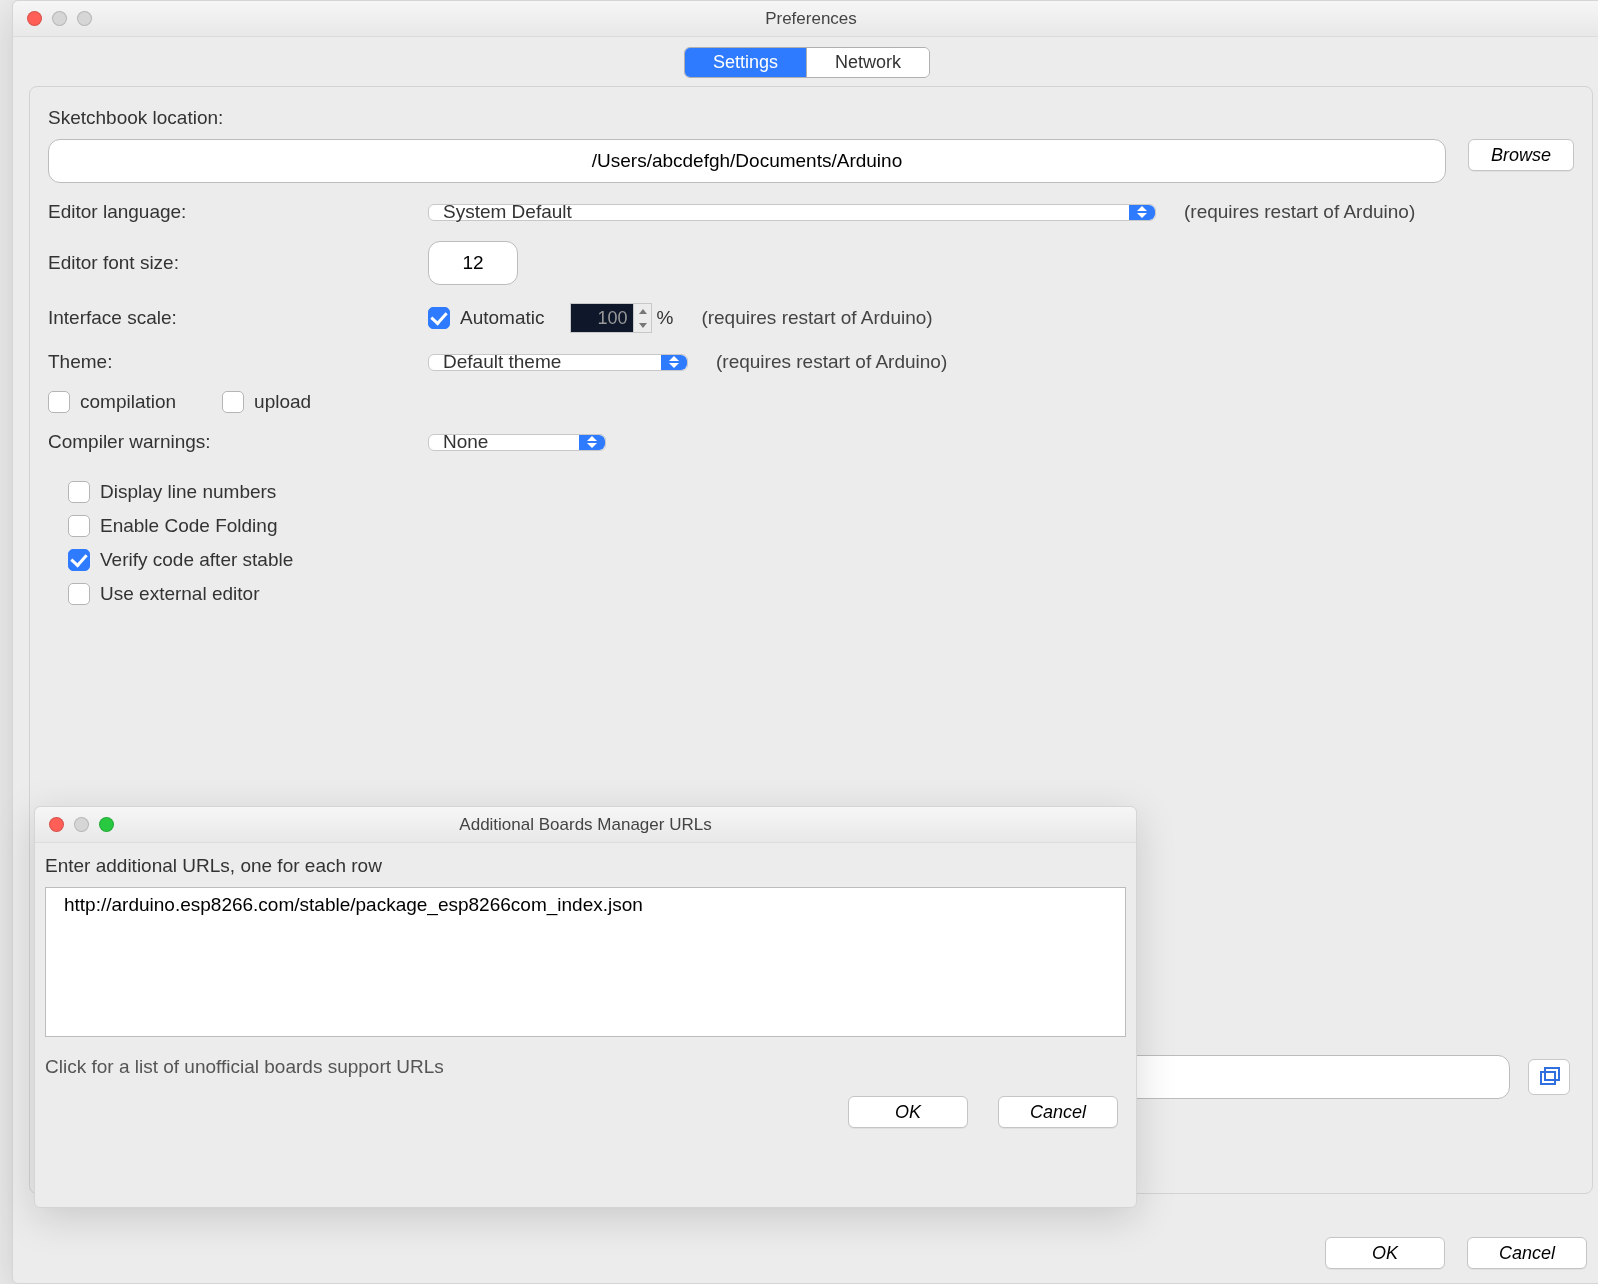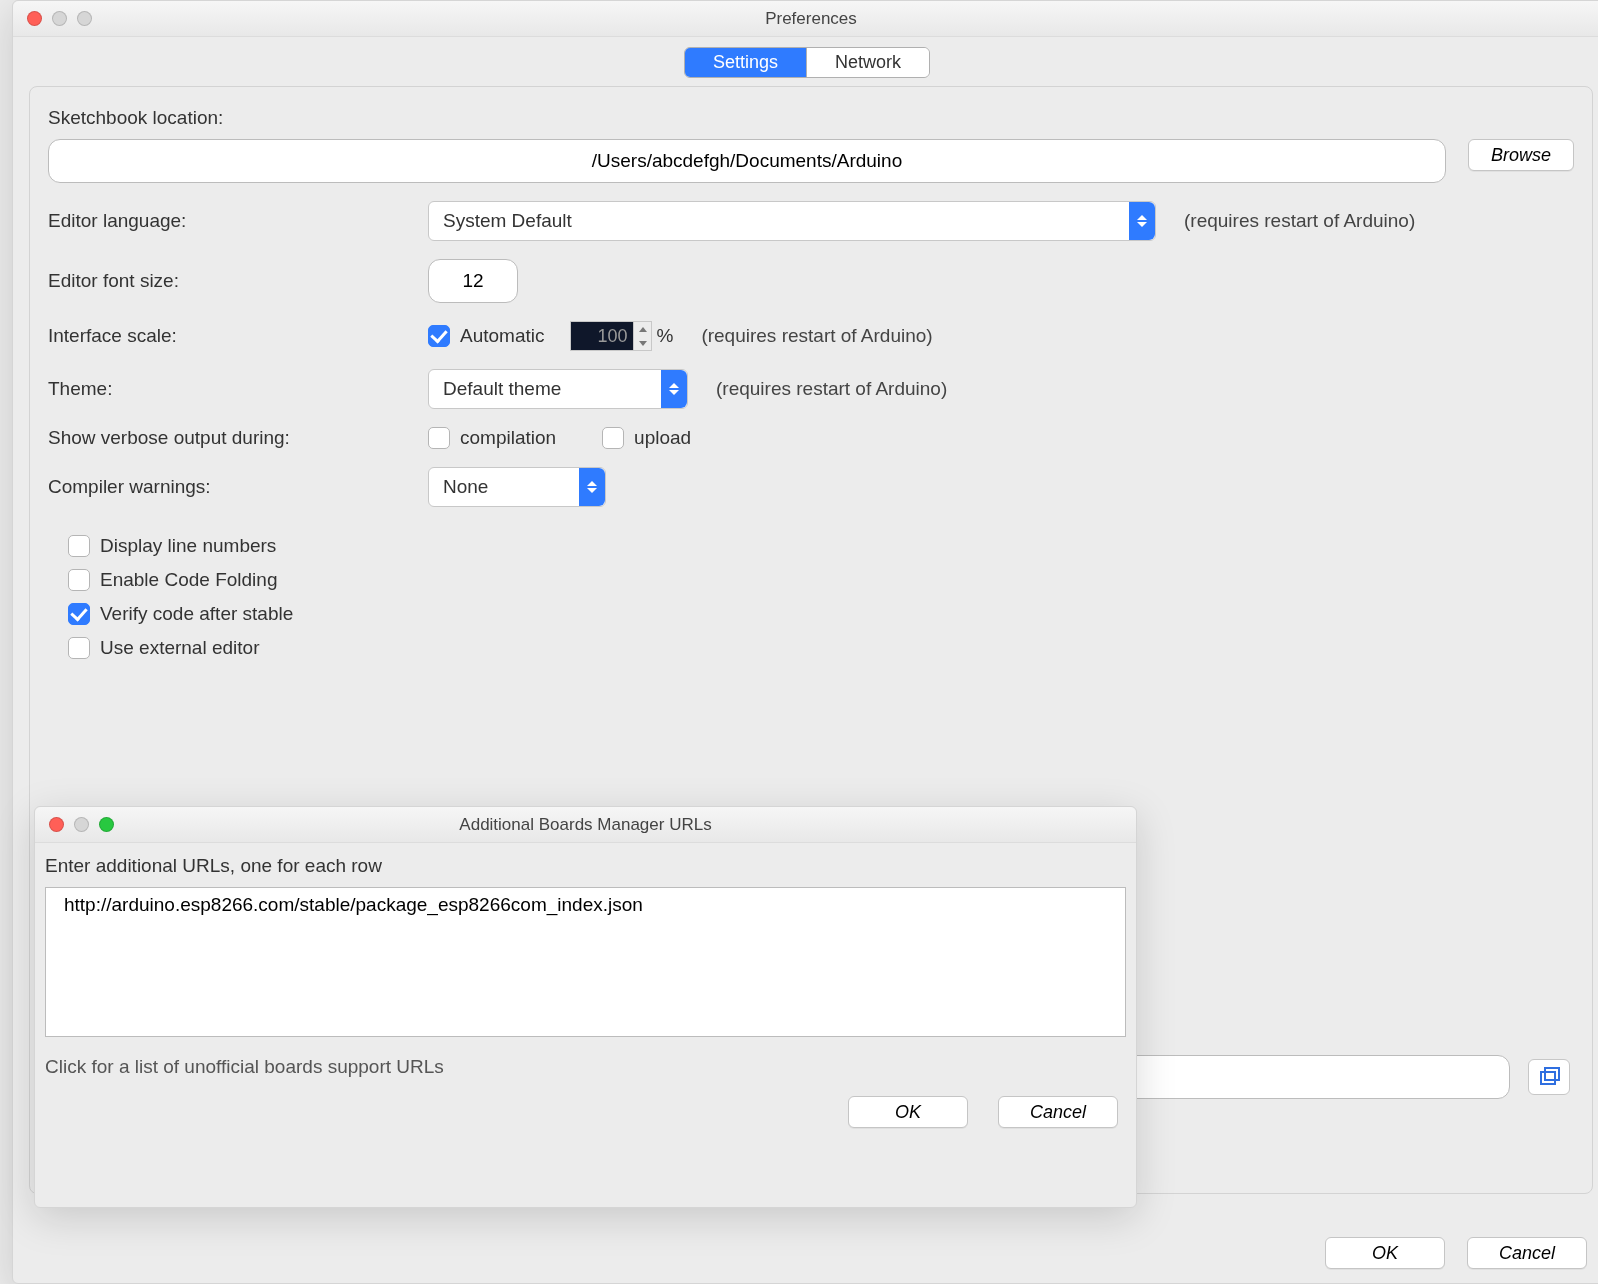--- a/index.html
+++ b/index.html
@@ -116,21 +116,21 @@
     border: 1px solid #c5c5c5;
     border-radius: 6px;
     font-size: 18px;
     cursor: default;
     box-shadow: 0 1px 0 rgba(0,0,0,0.05);
     font-style: italic;
   }
   .select {
     display: inline-flex;
     align-items: center;
-    height: 40px;
+    height: 17px;
     background: #fff;
     border: 1px solid #c8c8c8;
     border-radius: 6px;
     font-size: 19px;
     padding-left: 14px;
     position: relative;
   }
   .select .caret {
     width: 26px;
     height: 100%;
@@ -291,21 +291,20 @@
         <span>Default theme</span>
         <div class="caret">
             <span class="up"></span>
             <span class="down"></span>
           </div>
       </div>
       <span class="hint">(requires restart of Arduino)</span>
     </div>
 
     <div class="row">
-      <div class="label">Show verbose output during:</div>
       <span class="checkbox"></span>
       <span style="font-size:19px; margin-right:46px;">compilation</span>
       <span class="checkbox"></span>
       <span style="font-size:19px;">upload</span>
     </div>
 
     <div class="row">
       <div class="label">Compiler warnings:</div>
       <div class="select" style="width:178px;">
         <span>None</span>

